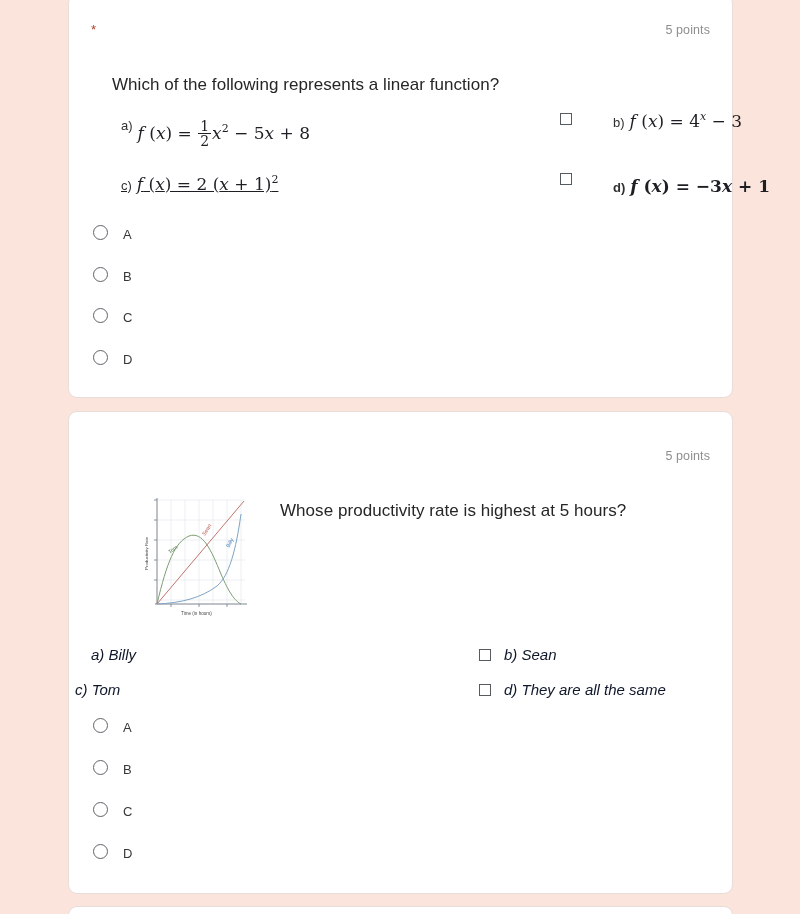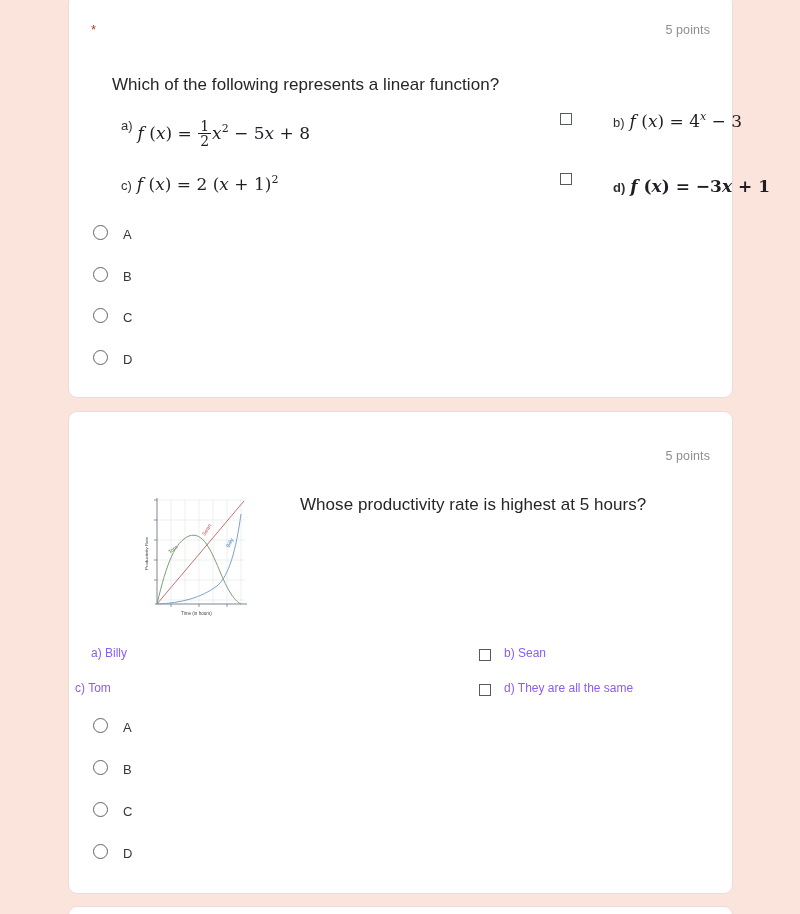--- a/index.html
+++ b/index.html
@@ -136,23 +136,24 @@
     width: 12px;
     height: 12px;
     border: 1.4px solid #555b5e;
     background: #fff;
     box-sizing: border-box;
   }
 
   
   .opt-text {
     position: absolute;
-    color: #8b5cf6;
-    font-size: 12px;
+    color: #0f172a;
+    font-size: 15px;
     white-space: nowrap;
+    font-style: italic;
   }
 
   
   .radio {
     position: absolute;
     width: 15px;
     height: 15px;
     border: 1.7px solid #5f6368;
     border-radius: 50%;
     box-sizing: border-box;
@@ -190,21 +191,21 @@
 
       <div class="opt-math" style="left:24px; top:123px;">
         <span class="opt-label">a)</span><span class="mi">f</span> (<span class="mi">x</span>) = <span class="frac"><span class="num">1</span><span class="den">2</span></span><span class="mi">x</span><sup class="expn">2</sup> − 5<span class="mi">x</span> + 8
       </div>
 
       <div class="checkbox" style="left:491px; top:118px;"></div>
       <div class="opt-math" style="left:516px; top:115px;">
         <span class="opt-label inline">b)</span><span class="mi">f</span> (<span class="mi">x</span>) = 4<sup class="exp">x</sup> − 3
       </div>
 
-      <div class="opt-math" style="left:24px; top:178px;">
+      <div class="opt-math" style="left:24px; top:178px;text-decoration:underline;">
         <span class="opt-label inline">c)</span><span class="mi">f</span> (<span class="mi">x</span>) = 2 (<span class="mi">x</span> + 1)<sup class="expn">2</sup>
       </div>
 
       <div class="checkbox" style="left:491px; top:178px;"></div>
       <div class="opt-math" style="left:516px; top:181px;font-weight:bold;">
         <span class="opt-label inline">d)</span><span class="mi">f</span> (<span class="mi">x</span>) = −3<span class="mi">x</span> + 1
       </div>
 
       <div class="radio" style="left:24px; top:230px;"></div>
       <div class="radio-label" style="left:54px; top:232px;">A</div>
@@ -220,21 +221,21 @@
 
     </div>
   </div>
 
   <div class="card card-q2">
     <div class="card-inner">
 
 
       <div class="points" style="top:37px;">5 points</div>
 
-      <div class="qtitle" style="left:211px; top:83px;margin-left:20px;">Whose productivity rate is highest at 5 hours?</div>
+      <div class="qtitle" style="left:211px; top:89px;">Whose productivity rate is highest at 5 hours?</div>
 
       <div class="opt-text" style="left:22px; top:234px;">
         <span>a)</span>
         <span>Billy</span>
       </div>
 
       <div class="checkbox" style="left:410px; top:237px;"></div>
       <div class="opt-text" style="left:435px; top:234px;">
         <span>b)</span>
         <span>Sean</span>

